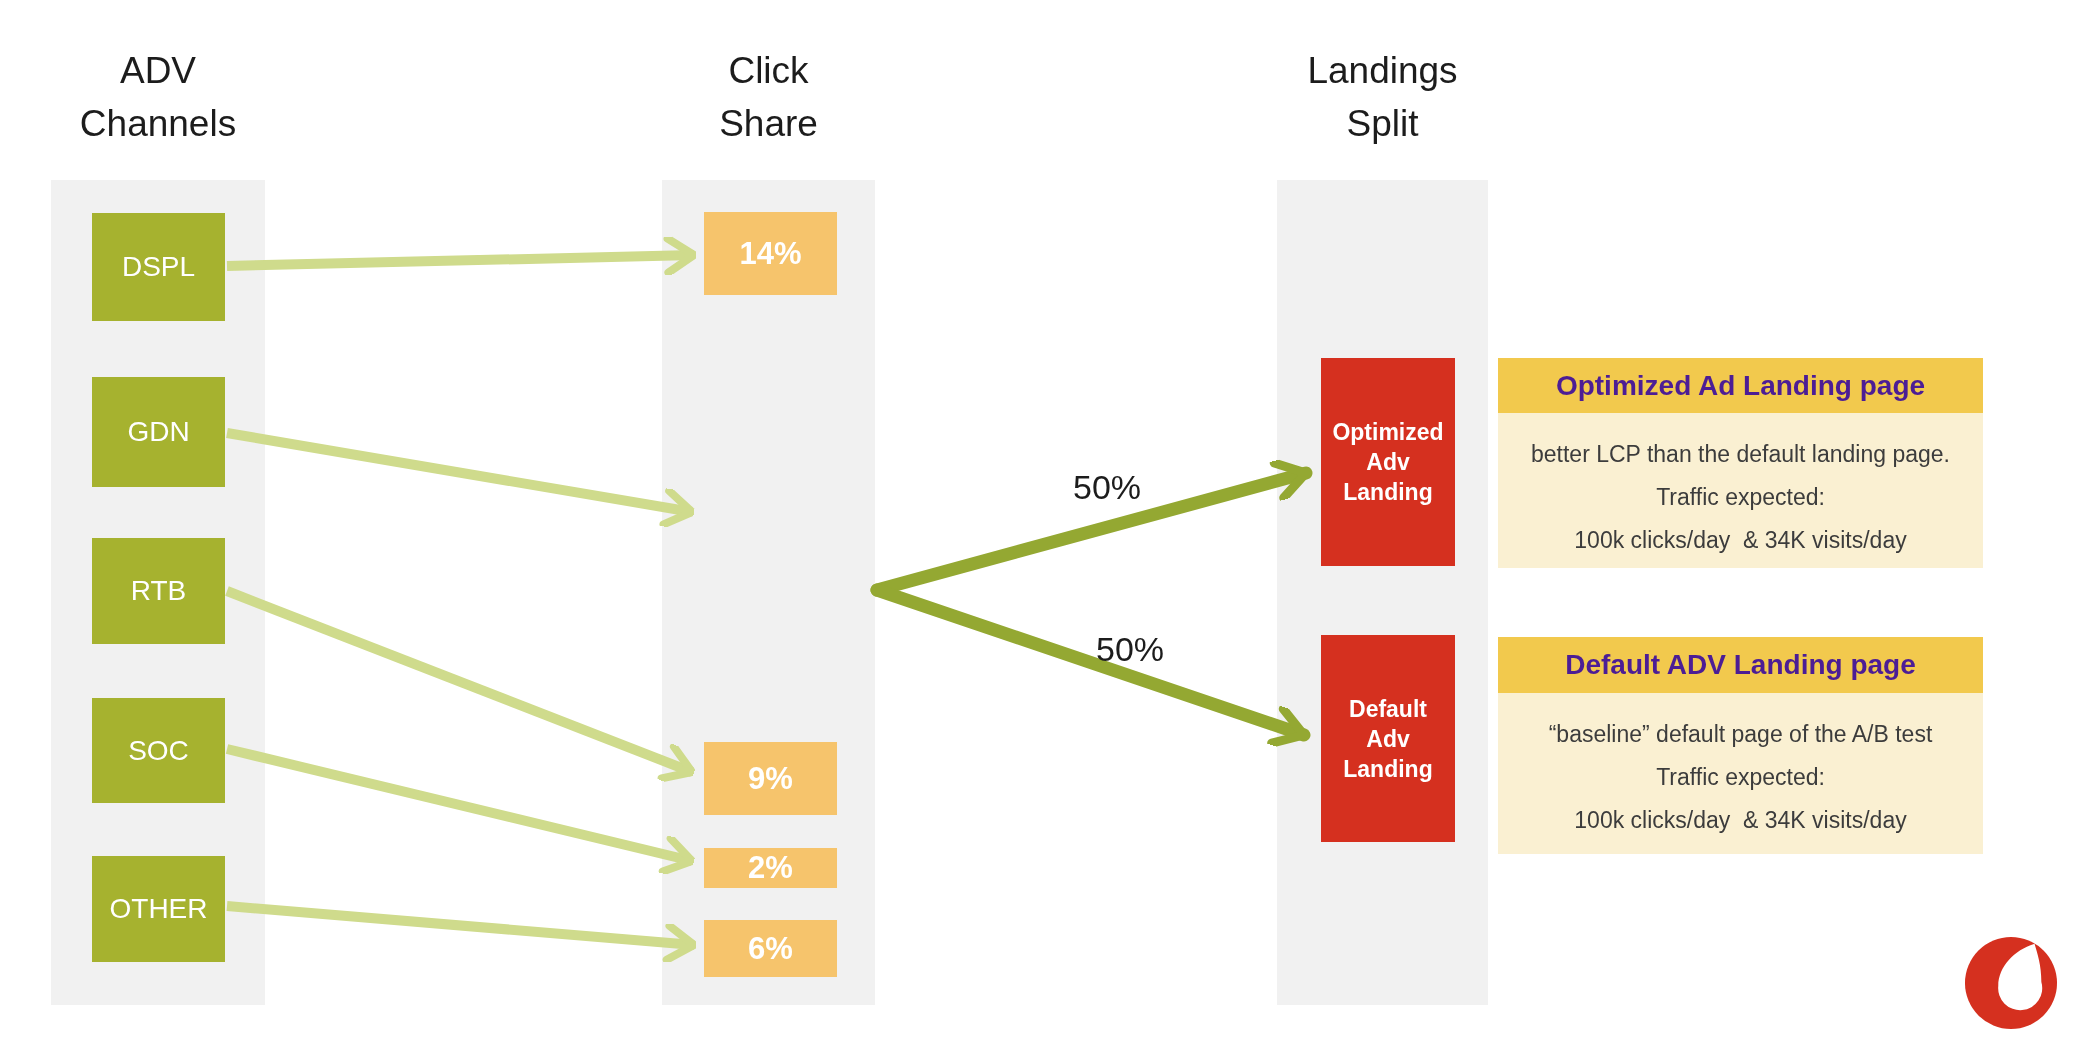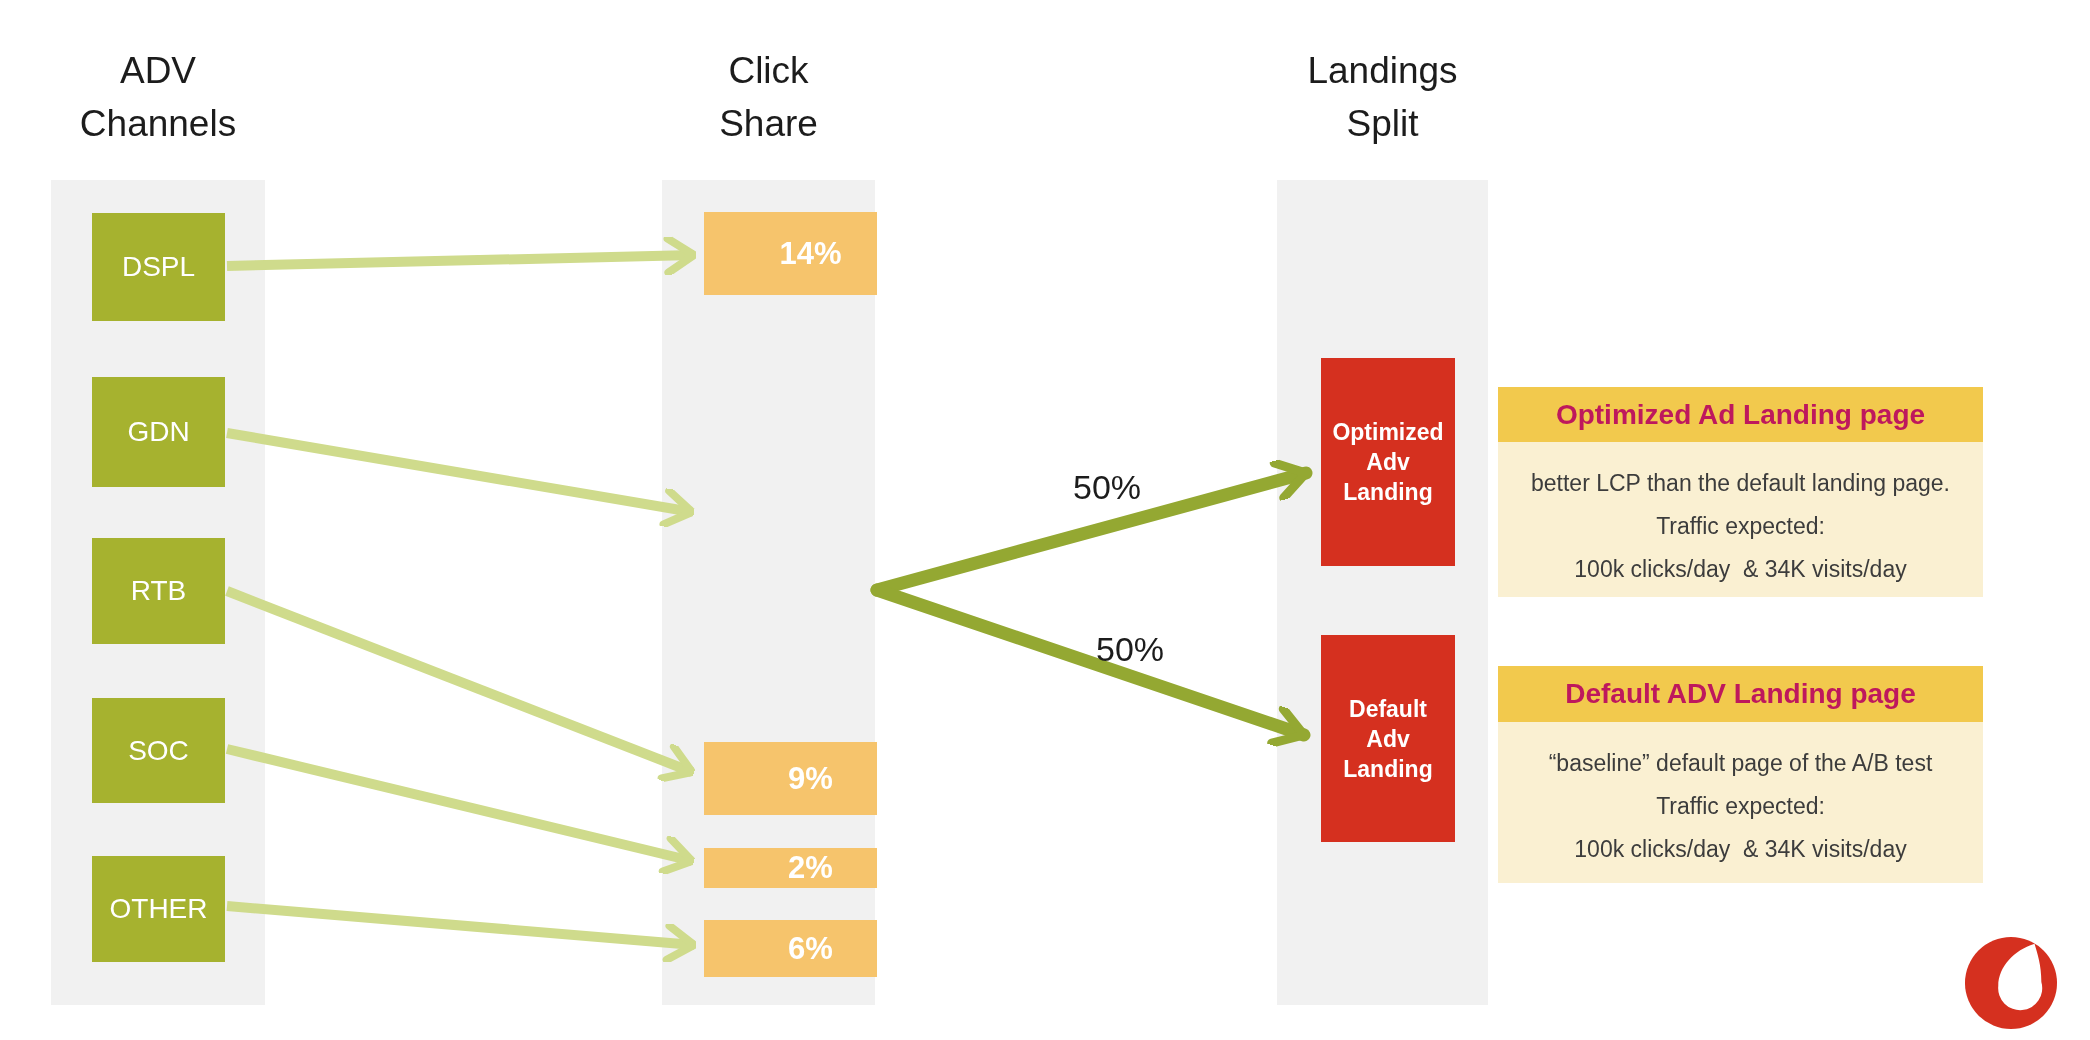--- a/index.html
+++ b/index.html
@@ -18,36 +18,36 @@
   .split-line{stroke:var(--olive-arrow,#94a832);stroke-width:13;fill:none;stroke-linecap:round;}
   .split-head{stroke:var(--olive-arrow,#94a832);stroke-width:9;fill:none;stroke-linecap:round;stroke-linejoin:round;}
   .chan{
     position:absolute;left:92px;width:133px;background:var(--green-box,#a6b22f);
     display:flex;align-items:center;justify-content:center;
     color:#fff;font-weight:normal;font-size:28px;
   }
   .share{
     position:absolute;left:704px;width:133px;background:var(--orange-box,#f6c46c);
     display:flex;align-items:center;justify-content:center;
-    color:#fff;font-weight:bold;font-size:31px;padding-left:40px;
+    color:#fff;font-weight:bold;font-size:31px;
   }
   .split-label{
     position:absolute;width:140px;text-align:center;
     font-size:34px;color:var(--heading-text,#1c1c1c);
   }
   .landing{
     position:absolute;left:1321px;width:134px;background:var(--red-box,#d5301f);
     display:flex;flex-direction:column;align-items:center;justify-content:center;
     color:#fff;font-weight:bold;font-size:23px;line-height:30px;text-align:center;
   }
   .card{position:absolute;left:1498px;width:485px;}
   .card-title{
     height:55px;background:var(--gold-header,#f2c94d);
     display:flex;align-items:center;justify-content:center;
-    color:#be185d;font-weight:bold;font-size:28px;margin-top:29px;
+    color:#4c1d95;font-weight:bold;font-size:28px;
   }
   .card-body{
     background:var(--cream-body,#faf0d2);text-align:center;
     color:var(--body-text,#3c3c3c);font-size:23px;line-height:43px;
     padding-top:20px;box-sizing:border-box;
   }
   .card-line{white-space:pre-wrap;}
   .logo{position:absolute;left:1964px;top:936px;width:94px;height:94px;}
 </style>
 </head>

